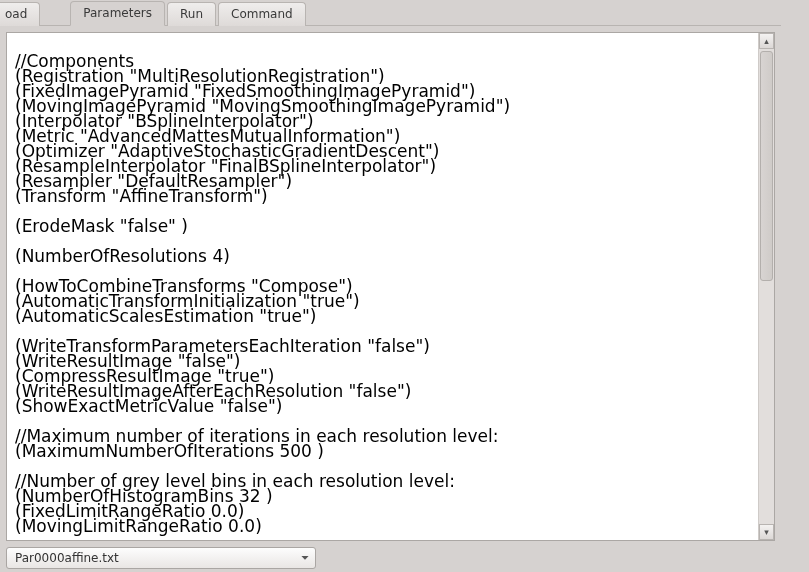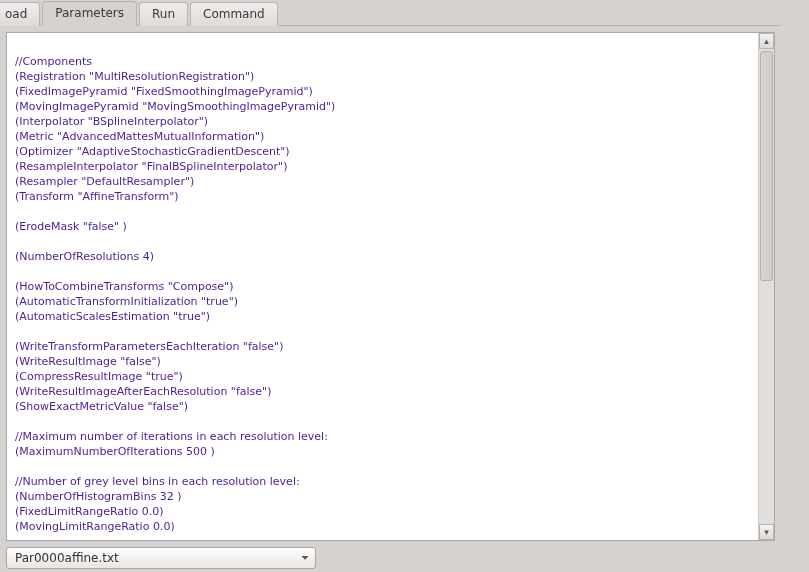--- a/index.html
+++ b/index.html
@@ -40,42 +40,43 @@
     top: 1px;
     cursor: default;
     white-space: nowrap;
   }
   .tab.first { margin-left: -8px; border-top-left-radius: 0;}
   .tab.active {
     background: #d6d2d0;
     border-bottom: 1px solid #d6d2d0;
     top: 1px;
     font-weight: normal;
+    margin-left: 28px;
   }
   .main-area {
     flex: 1;
     padding: 6px 6px 3px 6px;
     display: flex;
   }
   .text-panel-wrap {
     flex: 1;
     display: flex;
     border: 1px solid #aba7a4;
     background: #ffffff;
     box-shadow: inset 1px 1px 0 #fff;
   }
   .text-panel {
     flex: 1;
     padding: 6px 8px;
     font-family: "DejaVu Sans", Arial, sans-serif;
-    font-size: 11px;
+    font-size: 17px;
     line-height: 15px;
     white-space: pre;
     overflow: hidden;
-    color: #4c1d95;
+    color: #000000;
   }
   .scrollbar {
     width: 16px;
     background: #e7e4e2;
     border-left: 1px solid #cfcbc8;
     display: flex;
     flex-direction: column;
   }
   .sb-btn {
     height: 16px;

